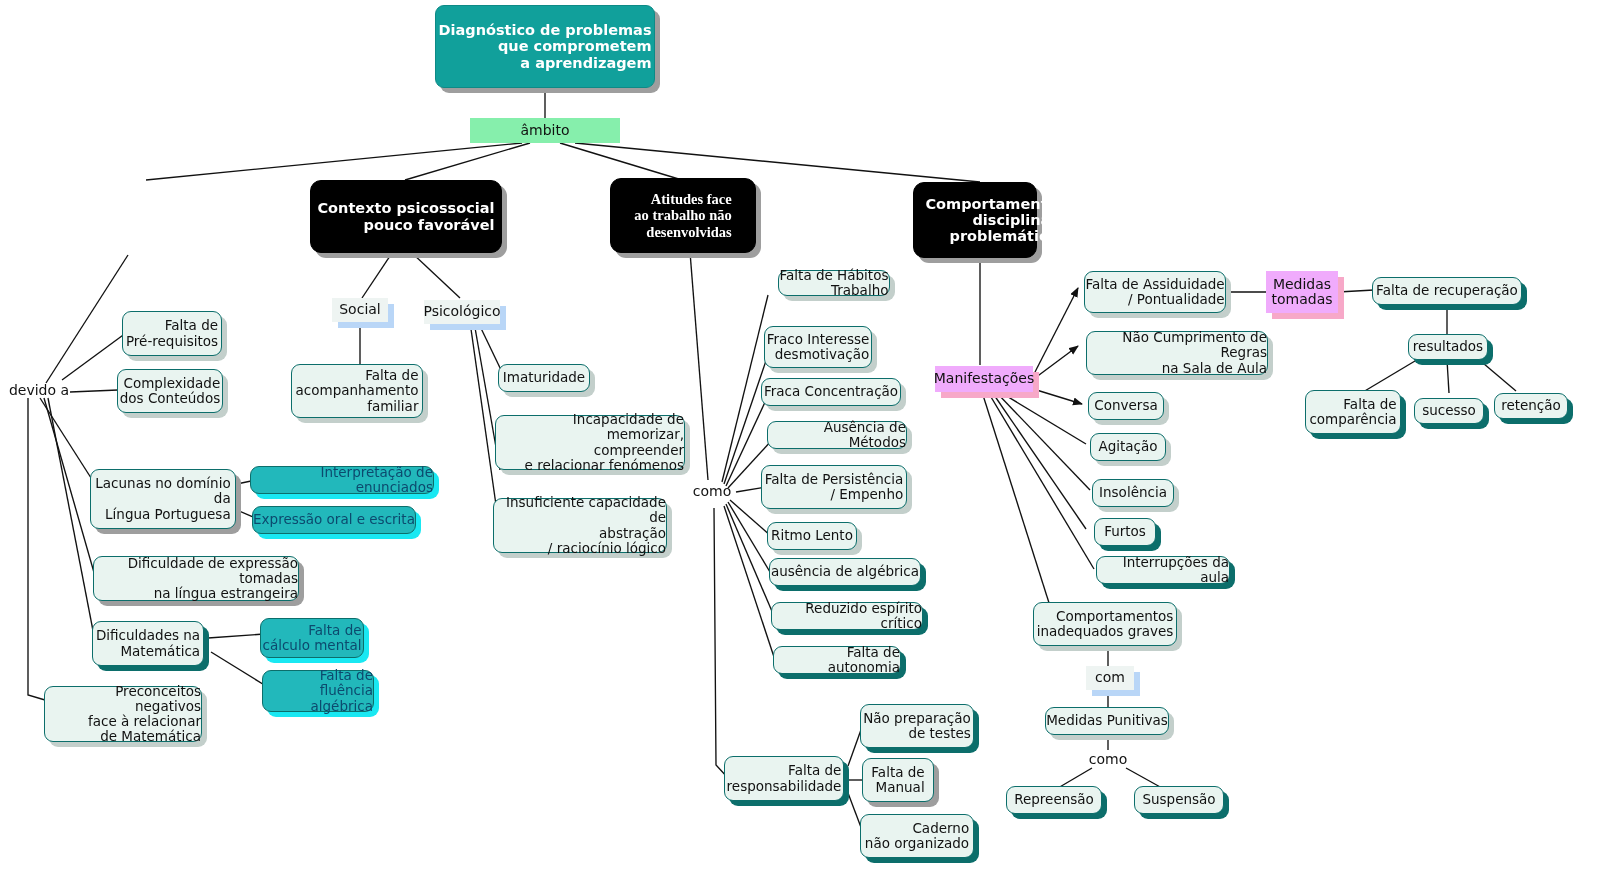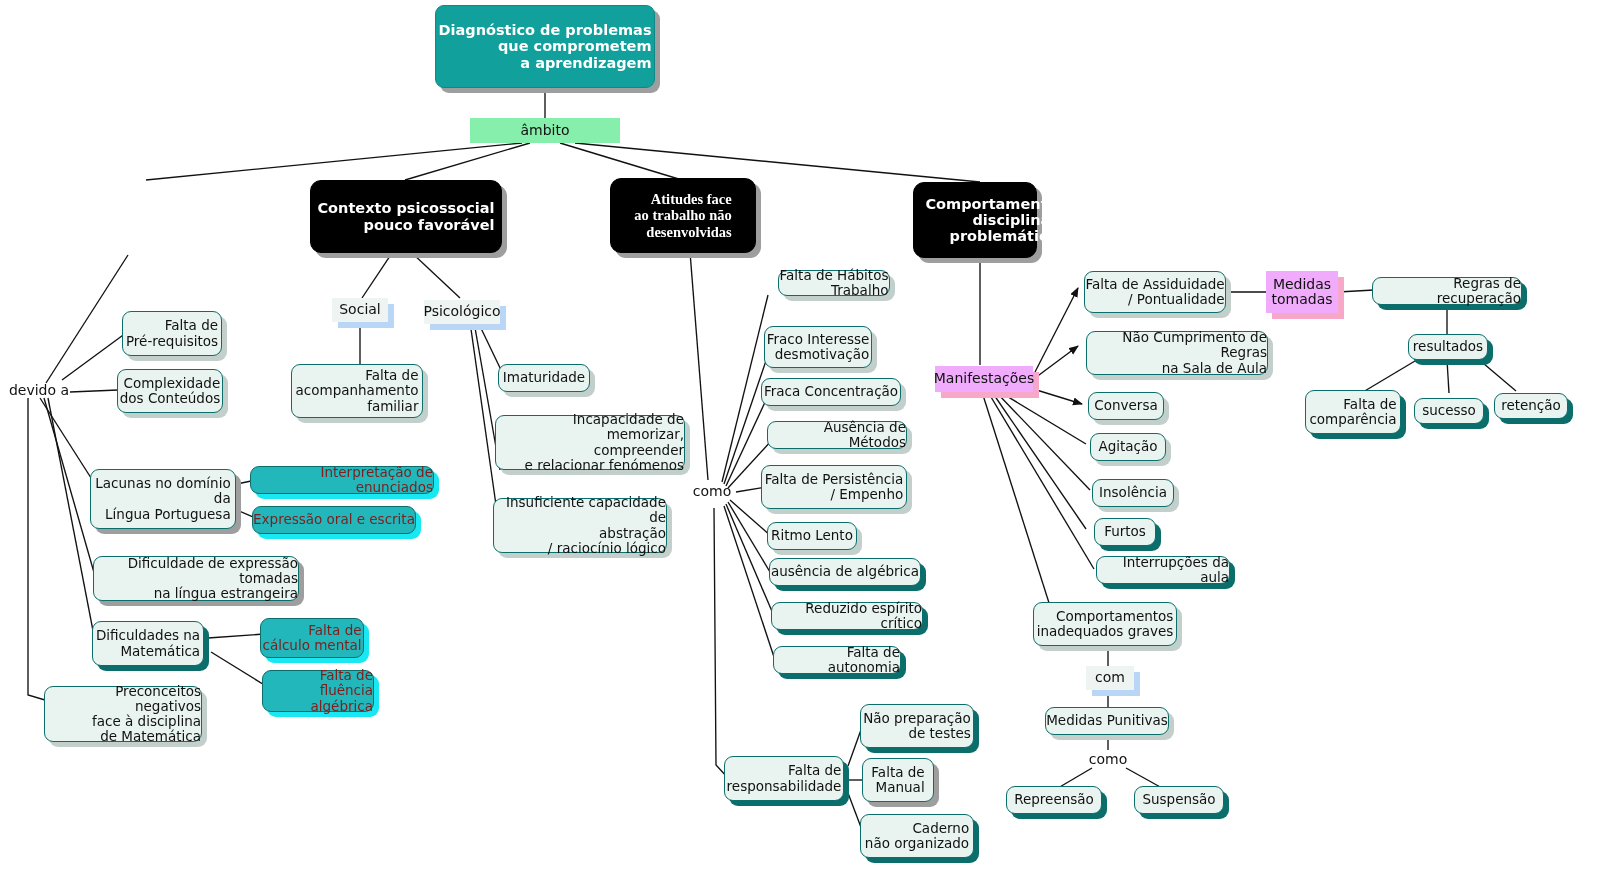--- a/index.html
+++ b/index.html
@@ -20,21 +20,21 @@
 
   
   .box{background:#e9f4f0;border:1.6px solid #0c6e6b;border-radius:9px;color:#111;
        font-size:13.5px;box-shadow:5px 5px 0 0 #0c6e6b;}
   
   .box.greysh{box-shadow:5px 5px 0 0 #9e9e9e;}
   
   .box.softsh{box-shadow:5px 5px 0 0 #c3cfcb;}
 
   
-  .tealbox{background:#22b8bb;border:1.6px solid #0c6e6b;border-radius:9px;color:#7f1d1d;
+  .tealbox{background:#22b8bb;border:1.6px solid #0c6e6b;border-radius:9px;color:#0c4a6e;
            font-size:13.5px;box-shadow:5px 5px 0 0 #19e8f2;}
 
   
   .lbl{position:absolute;box-sizing:border-box;display:flex;align-items:center;
        justify-content:center;text-align:center;font-size:14px;color:#111;line-height:1.1;}
   .lbl.plain{background:#86efac;}
   .lbl.blue{background:#eef4f2;box-shadow:6px 6px 0 0 #b9d6f7;}
   .lbl.pink{background:#f0abfc;box-shadow:6px 6px 0 0 #f7a8c8;}
   .lbl.bare{background:transparent;}
 </style>
@@ -188,21 +188,21 @@
   <div class="node tealbox" style="left:260px;top:618px;width:104px;height:40px;">
     <span style="white-space:pre-line;">Falta de
 cálculo mental</span>
   </div>
   <div class="node tealbox" style="left:262px;top:670px;width:112px;height:42px;">
     <span style="white-space:pre-line;">Falta de fluência
 algébrica</span>
   </div>
   <div class="node box softsh" style="left:44px;top:686px;width:158px;height:56px;">
     <span style="white-space:pre-line;">Preconceitos negativos
-face à disciplina
+face à relacionar
 de Matemática</span>
   </div>
 
   <div class="lbl blue" style="left:332px;top:298px;width:56px;height:24px;">
     <span>Social</span>
   </div>
   <div class="lbl blue" style="left:424px;top:300px;width:76px;height:24px;">
     <span>Psicológico</span>
   </div>
 
@@ -321,21 +321,21 @@
   </div>
   <div class="node box" style="left:1134px;top:786px;width:90px;height:28px;">
     <span style="white-space:pre-line;">Suspensão</span>
   </div>
 
   <div class="lbl pink" style="left:1266px;top:271px;width:72px;height:42px;">
     <span style="white-space:pre-line;">Medidas
 tomadas</span>
   </div>
   <div class="node box" style="left:1372px;top:277px;width:150px;height:28px;">
-    <span style="white-space:pre-line;">Regras de recuperação</span>
+    <span style="white-space:pre-line;">Falta de recuperação</span>
   </div>
   <div class="node box" style="left:1408px;top:334px;width:80px;height:26px;">
     <span>resultados</span>
   </div>
   <div class="node box" style="left:1305px;top:390px;width:96px;height:44px;">
     <span style="white-space:pre-line;">Falta de
 comparência</span>
   </div>
   <div class="node box" style="left:1414px;top:398px;width:70px;height:26px;">
     <span style="white-space:pre-line;">sucesso</span>

